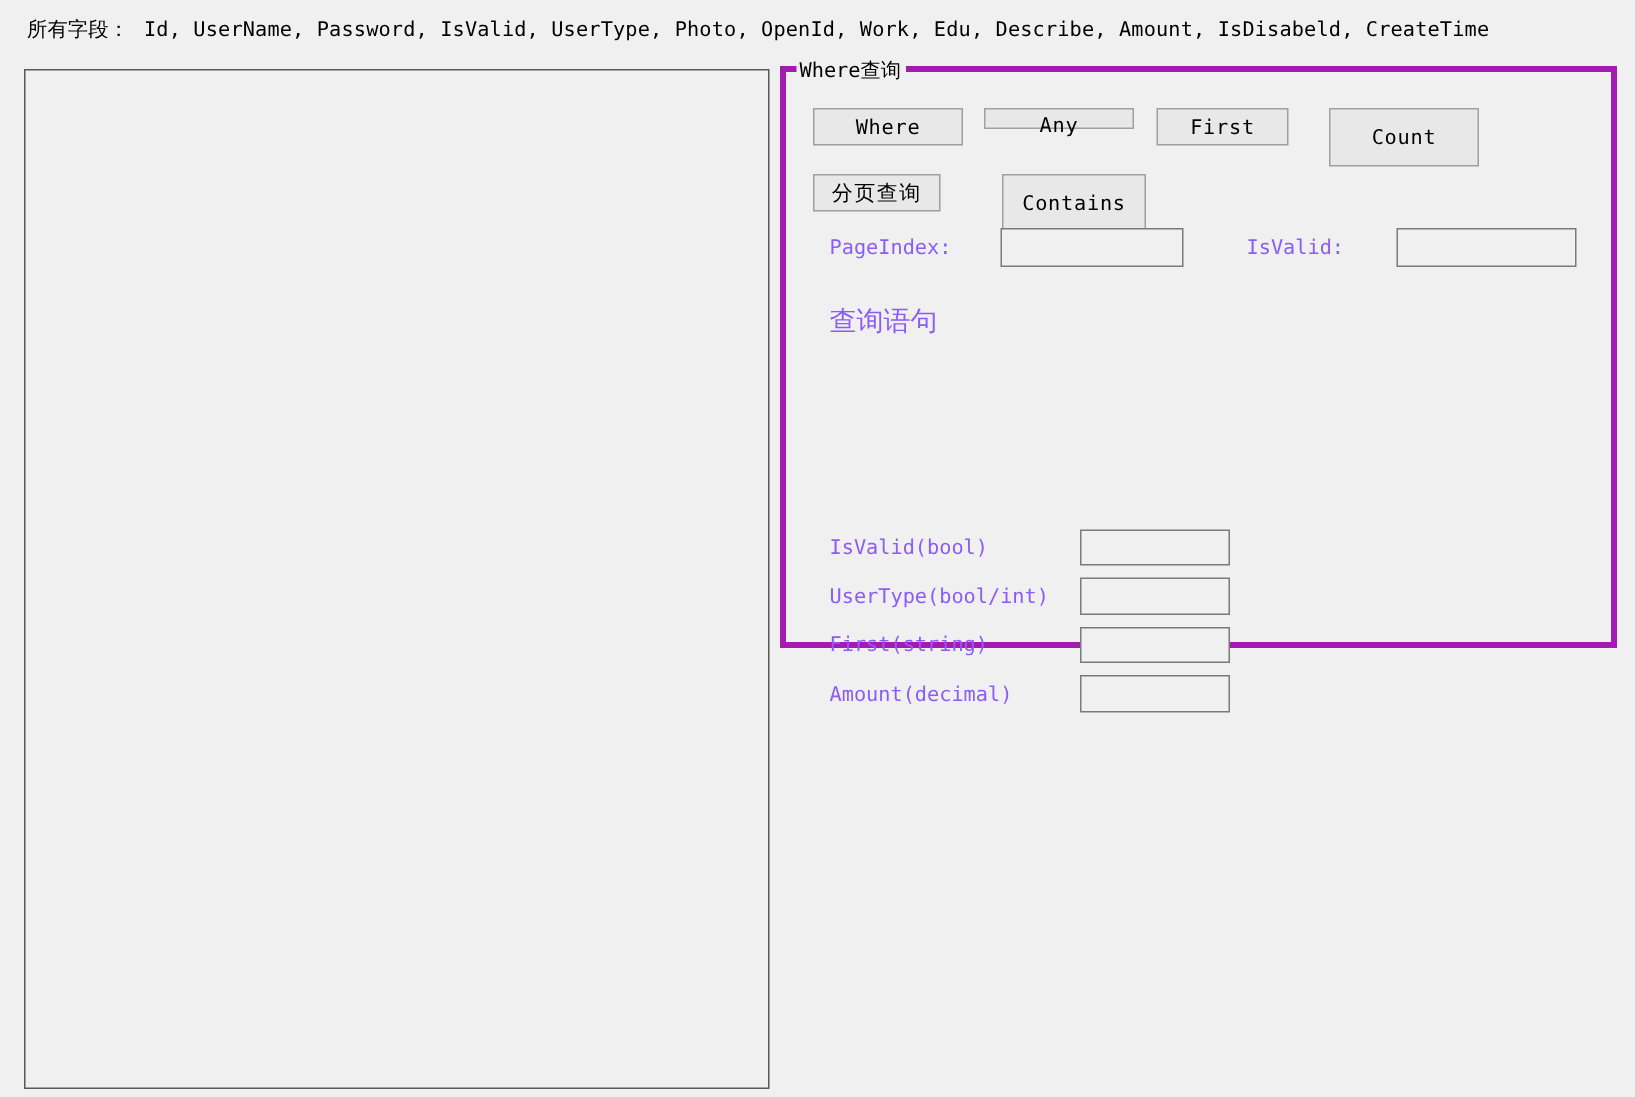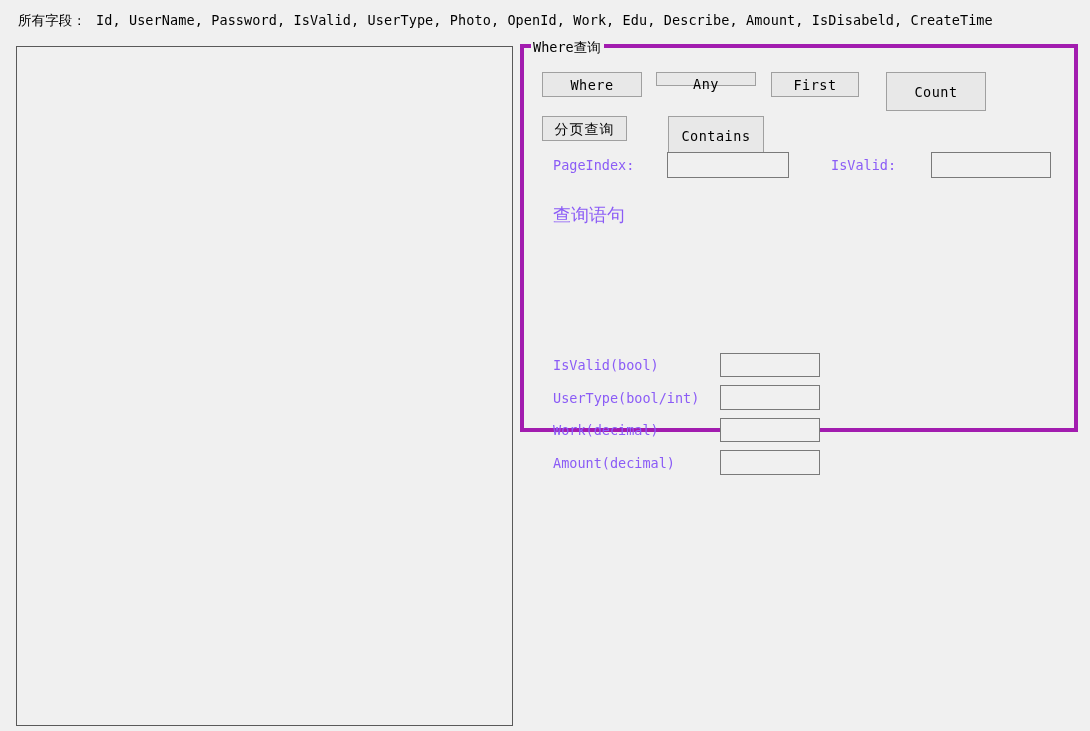--- a/index.html
+++ b/index.html
@@ -200,17 +200,17 @@
 
 <div class="lbl cn" id="lbl-sql">查询语句</div>
 <div id="sql-output"></div>
 
 <div class="lbl" id="lbl-isvalid">IsValid(bool)</div>
 <input class="tb" id="tb-isvalid" type="text" value="" style="">
 
 <div class="lbl" id="lbl-usertype">UserType(bool/int)</div>
 <input class="tb" id="tb-usertype" type="text" value="" style="">
 
-<div class="lbl" id="lbl-work">Work(decimal)</div>
+<div class="lbl" id="lbl-work">First(string)</div>
 <input class="tb" id="tb-work" type="text" value="" style="">
 
 <div class="lbl" id="lbl-amount">Amount(decimal)</div>
 <input class="tb" id="tb-amount" type="text" value="" style="">
 
 </body></html>

